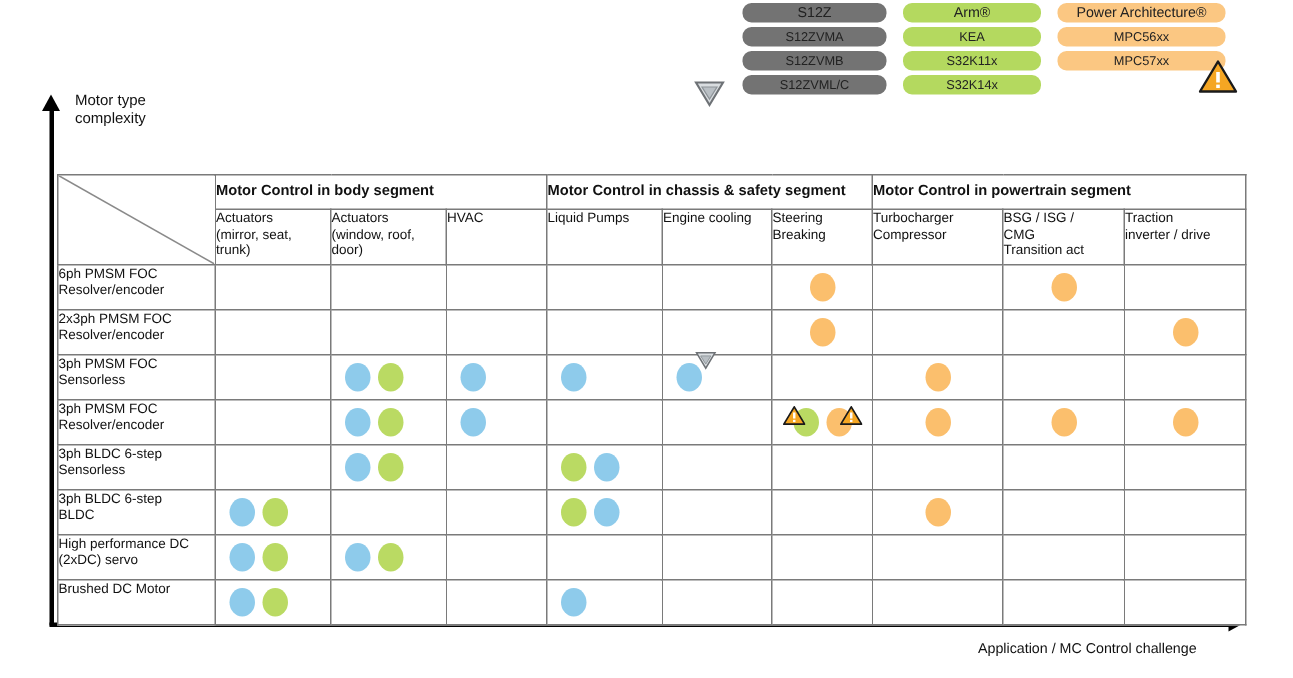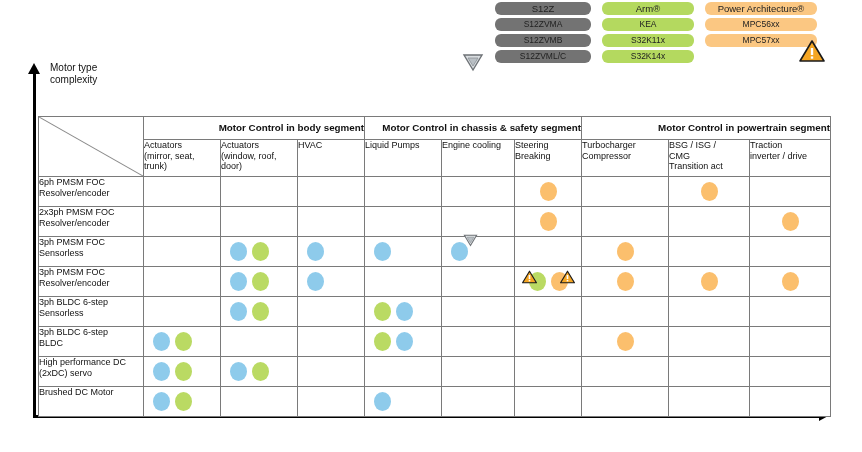--- a/index.html
+++ b/index.html
@@ -58,21 +58,21 @@
   .matrix td,.matrix th{
     border:1px solid #7a7a7a;padding:0;vertical-align:top;background:#fff;
   }
   .corner{
     width:104px;height:58px;position:relative;overflow:hidden;border-top:1px solid #9a9a9a;
   }
   .corner .diag{
     position:absolute;left:0;top:0;width:100%;height:100%;
   }
   .seg-head{
-    text-align:right;font-size:9.8px;font-weight:bold;color:#111;
+    text-align:left;font-size:9.8px;font-weight:bold;color:#111;
     height:22px;line-height:22px;
   }
   .sub-head{
     font-size:9px;color:#111;height:36px;padding:3px 4px 0 4px;line-height:10.5px;
   }
   .row-label{
     width:104px;font-size:9px;color:#111;padding:4px 4px 0 5px;line-height:10.5px;
     height:29px;
   }
   .cell{height:29px;position:relative;}
@@ -147,20 +147,21 @@
   </div>
 
   <div class="y-arrow"></div>
   <div class="y-axis"></div>
   <div class="y-label">
     <div>Motor type</div>
     <div>complexity</div>
   </div>
   <div class="x-axis"></div>
   <div class="x-arrow"></div>
+  <div class="x-label">Application / MC Control challenge</div>
 
   <table class="matrix">
     <tbody>
         <tr>
       <td class="corner" rowspan="2">
         <svg class="diag" viewBox="0 0 104 58" preserveAspectRatio="none">
           <line x1="0" y1="0" x2="104" y2="58" stroke="#8a8a8a" stroke-width="1"></line>
         </svg>
       </td>
       <td class="seg-head" colspan="3">Motor Control in body segment</td>

